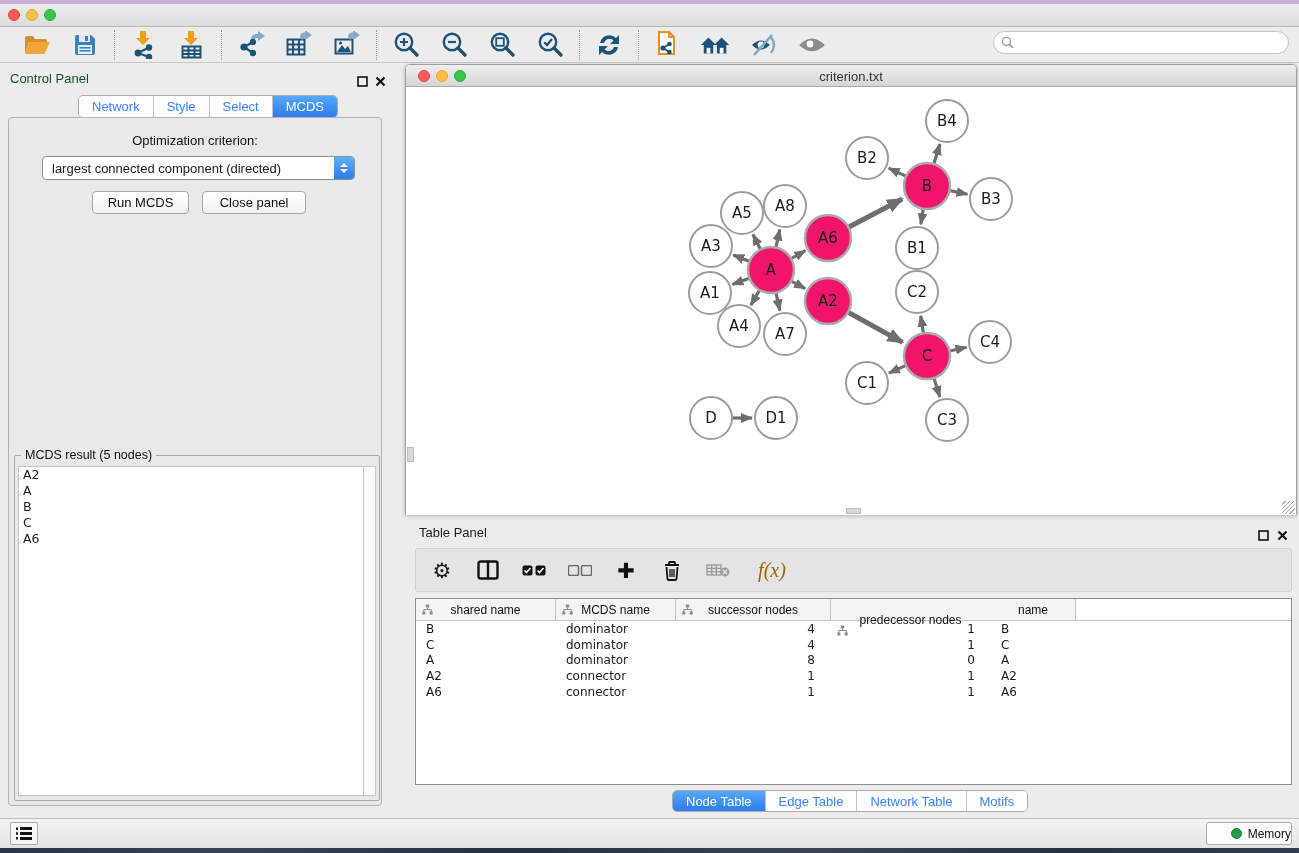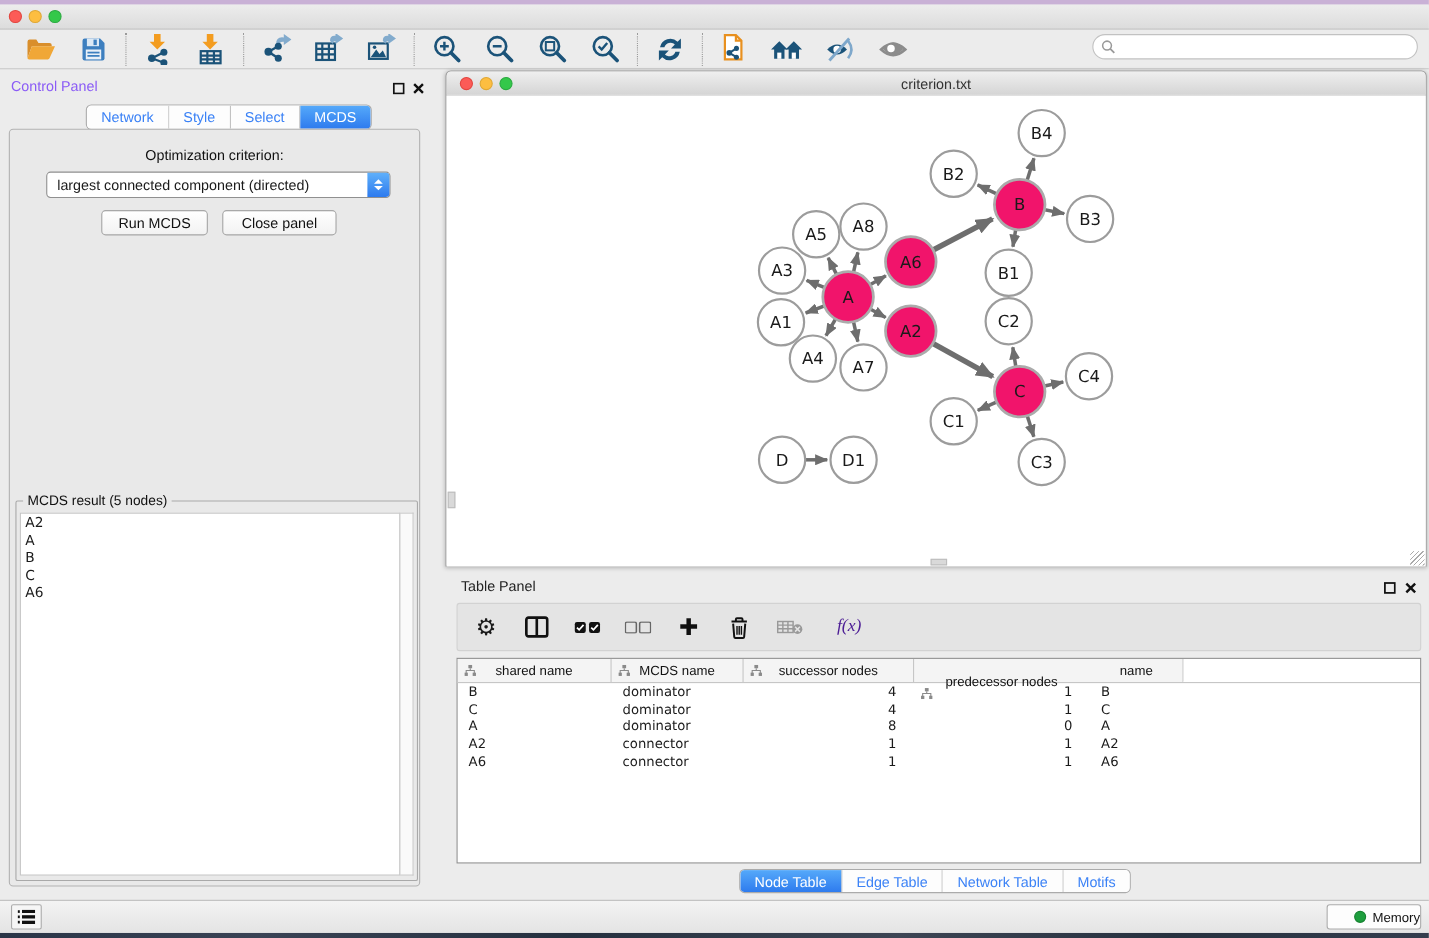--- a/index.html
+++ b/index.html
@@ -29,21 +29,21 @@
   .main-toolbar { left:0; top:27px; width:1299px; height:36px; background:#ECECEC;
     border-bottom:1px solid #C9C9C9; display:flex; align-items:center; padding-left:8px; }
   .tb-group { display:flex; align-items:center; gap:16px; padding:0 13px; height:30px; }
   .tb-sep { height:30px; border-left:1px dotted #9a9a9a; }
   .tbtn { display:flex; align-items:center; justify-content:center; width:32px; height:30px; cursor:default; }
   .search-wrap { position:absolute; right:10px; top:31px; width:296px; height:23px;
     background:#fff; border:1px solid #C2C2C2; border-radius:12px; display:flex; align-items:center; padding-left:7px; }
   .search-input { border:none; outline:none; background:transparent; font-size:12px; width:255px; margin-left:5px; }
 
   
-  .cp-title { left:10px; top:71px; font-size:13px; color:#8b5cf6;text-align:center; }
+  .cp-title { left:10px; top:71px; font-size:13px; color:#14532d;text-align:center; }
   .panel-btn { width:11px; height:11px; }
   .cp-tabs { left:78px; top:95px; display:flex; border:1px solid #ABABAB; border-radius:5px; overflow:hidden; background:#fff; height:23px; }
   .seg-tab { font-size:13px; padding:3px 13px 0 13px; text-align:center; border-right:1px solid #C2C2C2; background:#FDFDFD; color:#3b82f6; }
   .seg-tab:last-child { border-right:none; }
   .seg-tab.active { background:linear-gradient(#55A9FA,#2E7BEE); color:#fff; }
   .cp-content { left:8px; top:117px; width:374px; height:689px; background:#E9E9E9;
     border:1px solid #B2B2B2; border-radius:4px; }
   .opt-label { left:8px; top:133px; width:374px; text-align:center; font-size:13px; color:#111; }
   .combo { left:42px; top:156px; width:313px; height:24px; background:#fff; border:1px solid #909090;
     border-radius:4px; display:flex; align-items:center; }
@@ -72,21 +72,21 @@
   .resize-grip { position:absolute; right:1px; bottom:1px; width:13px; height:13px;
     background:repeating-linear-gradient(135deg,transparent,transparent 2px,#AAA 2px,#AAA 3px); }
   .scrollmark-v { position:absolute; left:1px; top:360px; width:7px; height:15px; background:#D9D9D9; border:1px solid #BDBDBD; }
   .scrollmark-h { position:absolute; left:440px; bottom:1px; width:15px; height:6px; background:#D9D9D9; border:1px solid #BDBDBD; }
 
   
   .tp-title { left:419px; top:525px; font-size:13px; color:#222; }
   .tp-toolbar { left:415px; top:548px; width:877px; height:44px; background:#E4E4E4;
     border:1px solid #D2D2D2; border-radius:3px; display:flex; align-items:center; gap:22px; padding-left:14px; }
   .tp-icon { display:flex; align-items:center; justify-content:center; width:24px; height:24px; }
-  .fx { font-family:"Liberation Serif","DejaVu Serif",serif; font-style:italic; font-size:16px; color:#4c1d95; }
+  .fx { font-family:"Liberation Serif","DejaVu Serif",serif; font-style:italic; font-size:20px; color:#a16207; }
   .gear-glyph { font-size:21px; color:#1a1a1a; line-height:1; }
   .plus-glyph { font-size:21px; color:#111; font-weight:bold; line-height:1; }
 
   .data-table { left:415px; top:598px; width:877px; height:187px; background:#fff; border:1px solid #8E8E8E; overflow:hidden; }
   .dt-header { display:flex; height:22px; background:#F4F4F4; border-bottom:1px solid #C6C6C6; }
   .dt-hcell { position:relative; display:flex; align-items:center; justify-content:center;
     font-size:12px; color:#111; border-right:1px solid #C6C6C6; }
   .dt-hcell .hicon { position:absolute; left:6px; top:5px; }
   .dt-row { display:flex; height:15.7px; align-items:center; font-size:12px; font-family:"DejaVu Sans",sans-serif; }
   .dt-cell { overflow:hidden; white-space:nowrap; }

